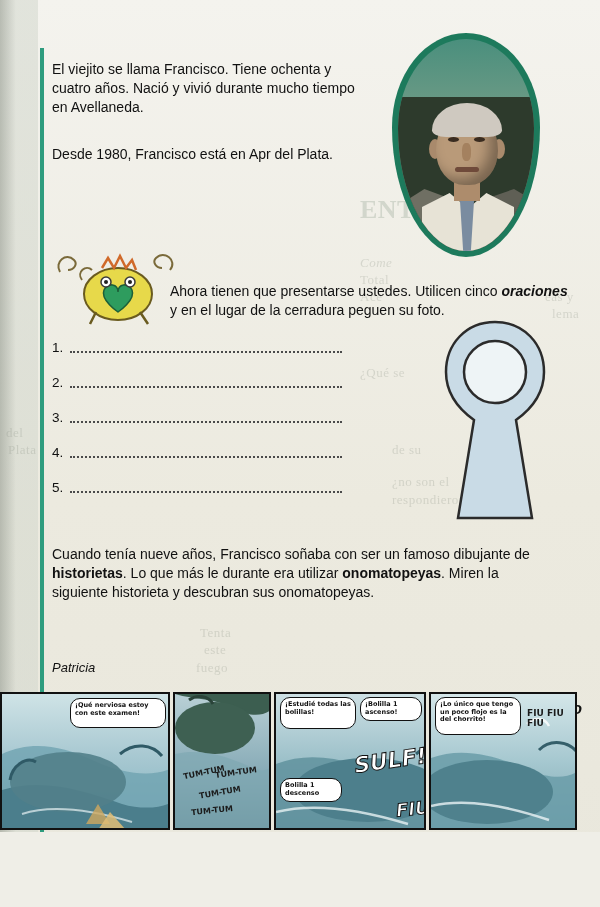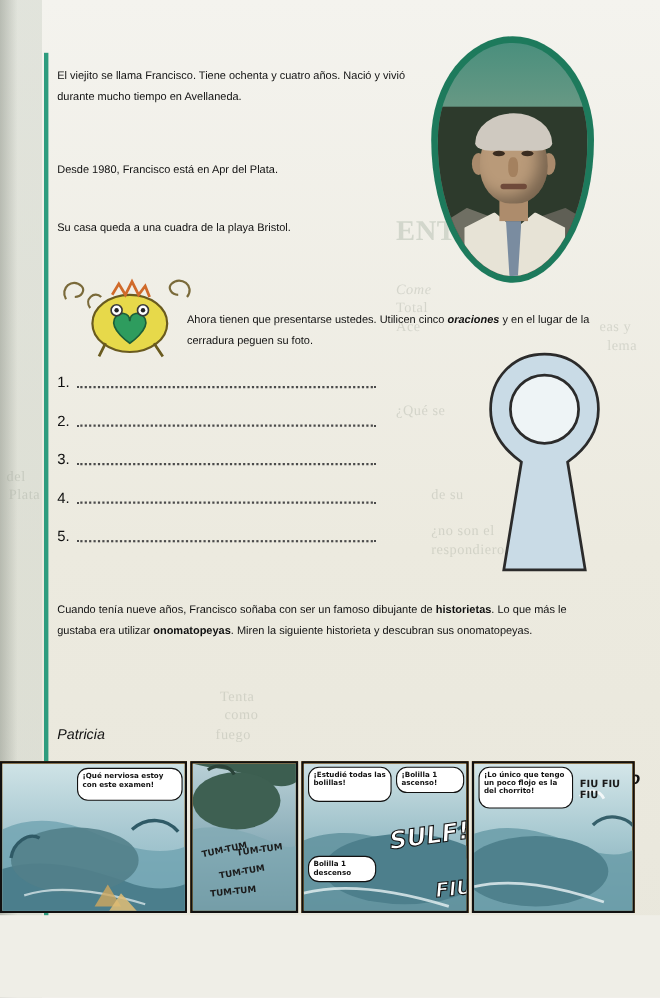--- a/index.html
+++ b/index.html
@@ -68,21 +68,21 @@
     font-size: 11px;
     display: flex;
     align-items: center;
     justify-content: flex-end;
     padding-right: 5px;
     box-sizing: border-box;
   }
   
   .txt {
     position: absolute;
-    font-size: 10px;
+    font-size: 14px;
     line-height: 19px;
     color: #111;
   }
   .txt b { font-weight: bold; }
 
   
   .photo-wrap {
     position: absolute;
     left: 392px;
     top: 33px;
@@ -193,21 +193,21 @@
     width: 600px;
     height: 138px;
     display: flex;
     gap: 3px;
   }
   .panel {
     position: relative;
     height: 138px;
     border: 2px solid #111;
     overflow: hidden;
-    background: #a16207;
+    background: #737373;
     box-sizing: border-box;
   }
   .p1 { width: 170px; }
   .p2 { width: 98px; }
   .p3 { width: 152px; }
   .p4 { width: 148px; }
   .sea {
     position: absolute; inset: 0;
     background: linear-gradient(180deg,#cfe3e6 0%, #a9c9d2 45%, #7fb0bd 100%);
   }
@@ -257,21 +257,21 @@
   <div class="ghost" style="left:360px; top:289px;">Ace</div>
   <div class="ghost" style="left:545px; top:289px;">eas y</div>
   <div class="ghost" style="left:552px; top:306px;">lema</div>
   <div class="ghost" style="left:360px; top:365px;">¿Qué se</div>
   <div class="ghost" style="left:6px; top:425px;">del</div>
   <div class="ghost" style="left:8px; top:442px;">Plata</div>
   <div class="ghost" style="left:392px; top:442px;">de su</div>
   <div class="ghost" style="left:392px; top:474px;">¿no son el</div>
   <div class="ghost" style="left:392px; top:492px;">respondieron?</div>
   <div class="ghost" style="left:200px; top:625px;">Tenta</div>
-  <div class="ghost" style="left:204px; top:642px;">como</div>
+  <div class="ghost" style="left:204px; top:642px;">este</div>
   <div class="ghost" style="left:196px; top:660px;">fuego</div>
   <div class="ghost" style="left:225px; top:855px;">¿En sin tiempo?</div>
 
   <div class="left-edge-shadow"></div>
   <div class="left-bar"></div>
   <div class="page-num-circle">8</div>
 
   <div class="photo-wrap">
     <div class="photo-oval">
       <div class="photo-inner">
@@ -289,21 +289,20 @@
           <div class="eye-r"></div>
           <div class="nose"></div>
           <div class="mouth"></div>
         </div>
       </div>
     </div>
   </div>
 
   <div class="txt" style="left:52px; top:60px; width:320px;">El viejito se llama Francisco. Tiene ochenta y cuatro años. Nació y vivió durante mucho tiempo en Avellaneda.</div>
   <div class="txt" style="left:52px; top:145px; width:320px;">Desde 1980, Francisco está en Apr del Plata.</div>
-  <div class="txt" style="left:52px; top:198px; width:320px;">Su casa queda a una cuadra de la playa Bristol.</div>
 
   <div class="critter">
     <svg width="130" height="78" viewBox="0 0 130 78">
       <path d="M8 22 C2 12, 14 2, 22 10 C26 14, 22 20, 16 20" fill="none" stroke="#7a6a3a" stroke-width="2"></path>
       <path d="M118 20 C126 10, 112 0, 104 8 C100 12, 104 18, 110 18" fill="none" stroke="#7a6a3a" stroke-width="2"></path>
       <path d="M30 30 C24 22, 34 14, 40 20" fill="none" stroke="#7a6a3a" stroke-width="2"></path>
       <ellipse cx="66" cy="44" rx="34" ry="26" fill="#e7d94a" stroke="#6a5b1f" stroke-width="2"></ellipse>
       <path d="M52 40 C56 32, 66 34, 66 42 C66 34, 76 32, 80 40 C84 50, 66 62, 66 62 C66 62, 48 50, 52 40Z" fill="#2e9c5e" stroke="#1c5f39" stroke-width="1.5"></path>
       <circle cx="54" cy="32" r="5" fill="#fff" stroke="#3a3a3a" stroke-width="1.5"></circle>
       <circle cx="54" cy="32" r="2" fill="#222"></circle>
@@ -340,21 +339,21 @@
   <div class="ans-row" style="top:445px;">
     <span class="ans-num">4.</span>
     <span class="ans-line"></span>
   </div>
   <div class="ans-row" style="top:480px;">
     <span class="ans-num">5.</span>
     <span class="ans-line"></span>
   </div>
 
   <div class="txt" style="left:52px; top:545px; width:500px;">
-    <span>Cuando tenía nueve años, Francisco soñaba con ser un famoso dibujante de </span><b>historietas</b><span>. Lo que más le gustaba era utilizar </span><b>onomatopeyas</b><span>. Miren la siguiente historieta y descubran sus onomatopeyas.</span>
+    <span>Cuando tenía nueve años, Francisco soñaba con ser un famoso dibujante de </span><b>historietas</b><span>. Lo que más le durante era utilizar </span><b>onomatopeyas</b><span>. Miren la siguiente historieta y descubran sus onomatopeyas.</span>
   </div>
 
   <div class="byline-left">Patricia</div>
   <div class="byline-right">Por: Fran-cis-co</div>
 
   <div class="comic">
 
     <div class="panel p1">
       <div class="sea"></div>
       <svg width="170" height="138" viewBox="0 0 170 138" style="position:absolute;inset:0;">

